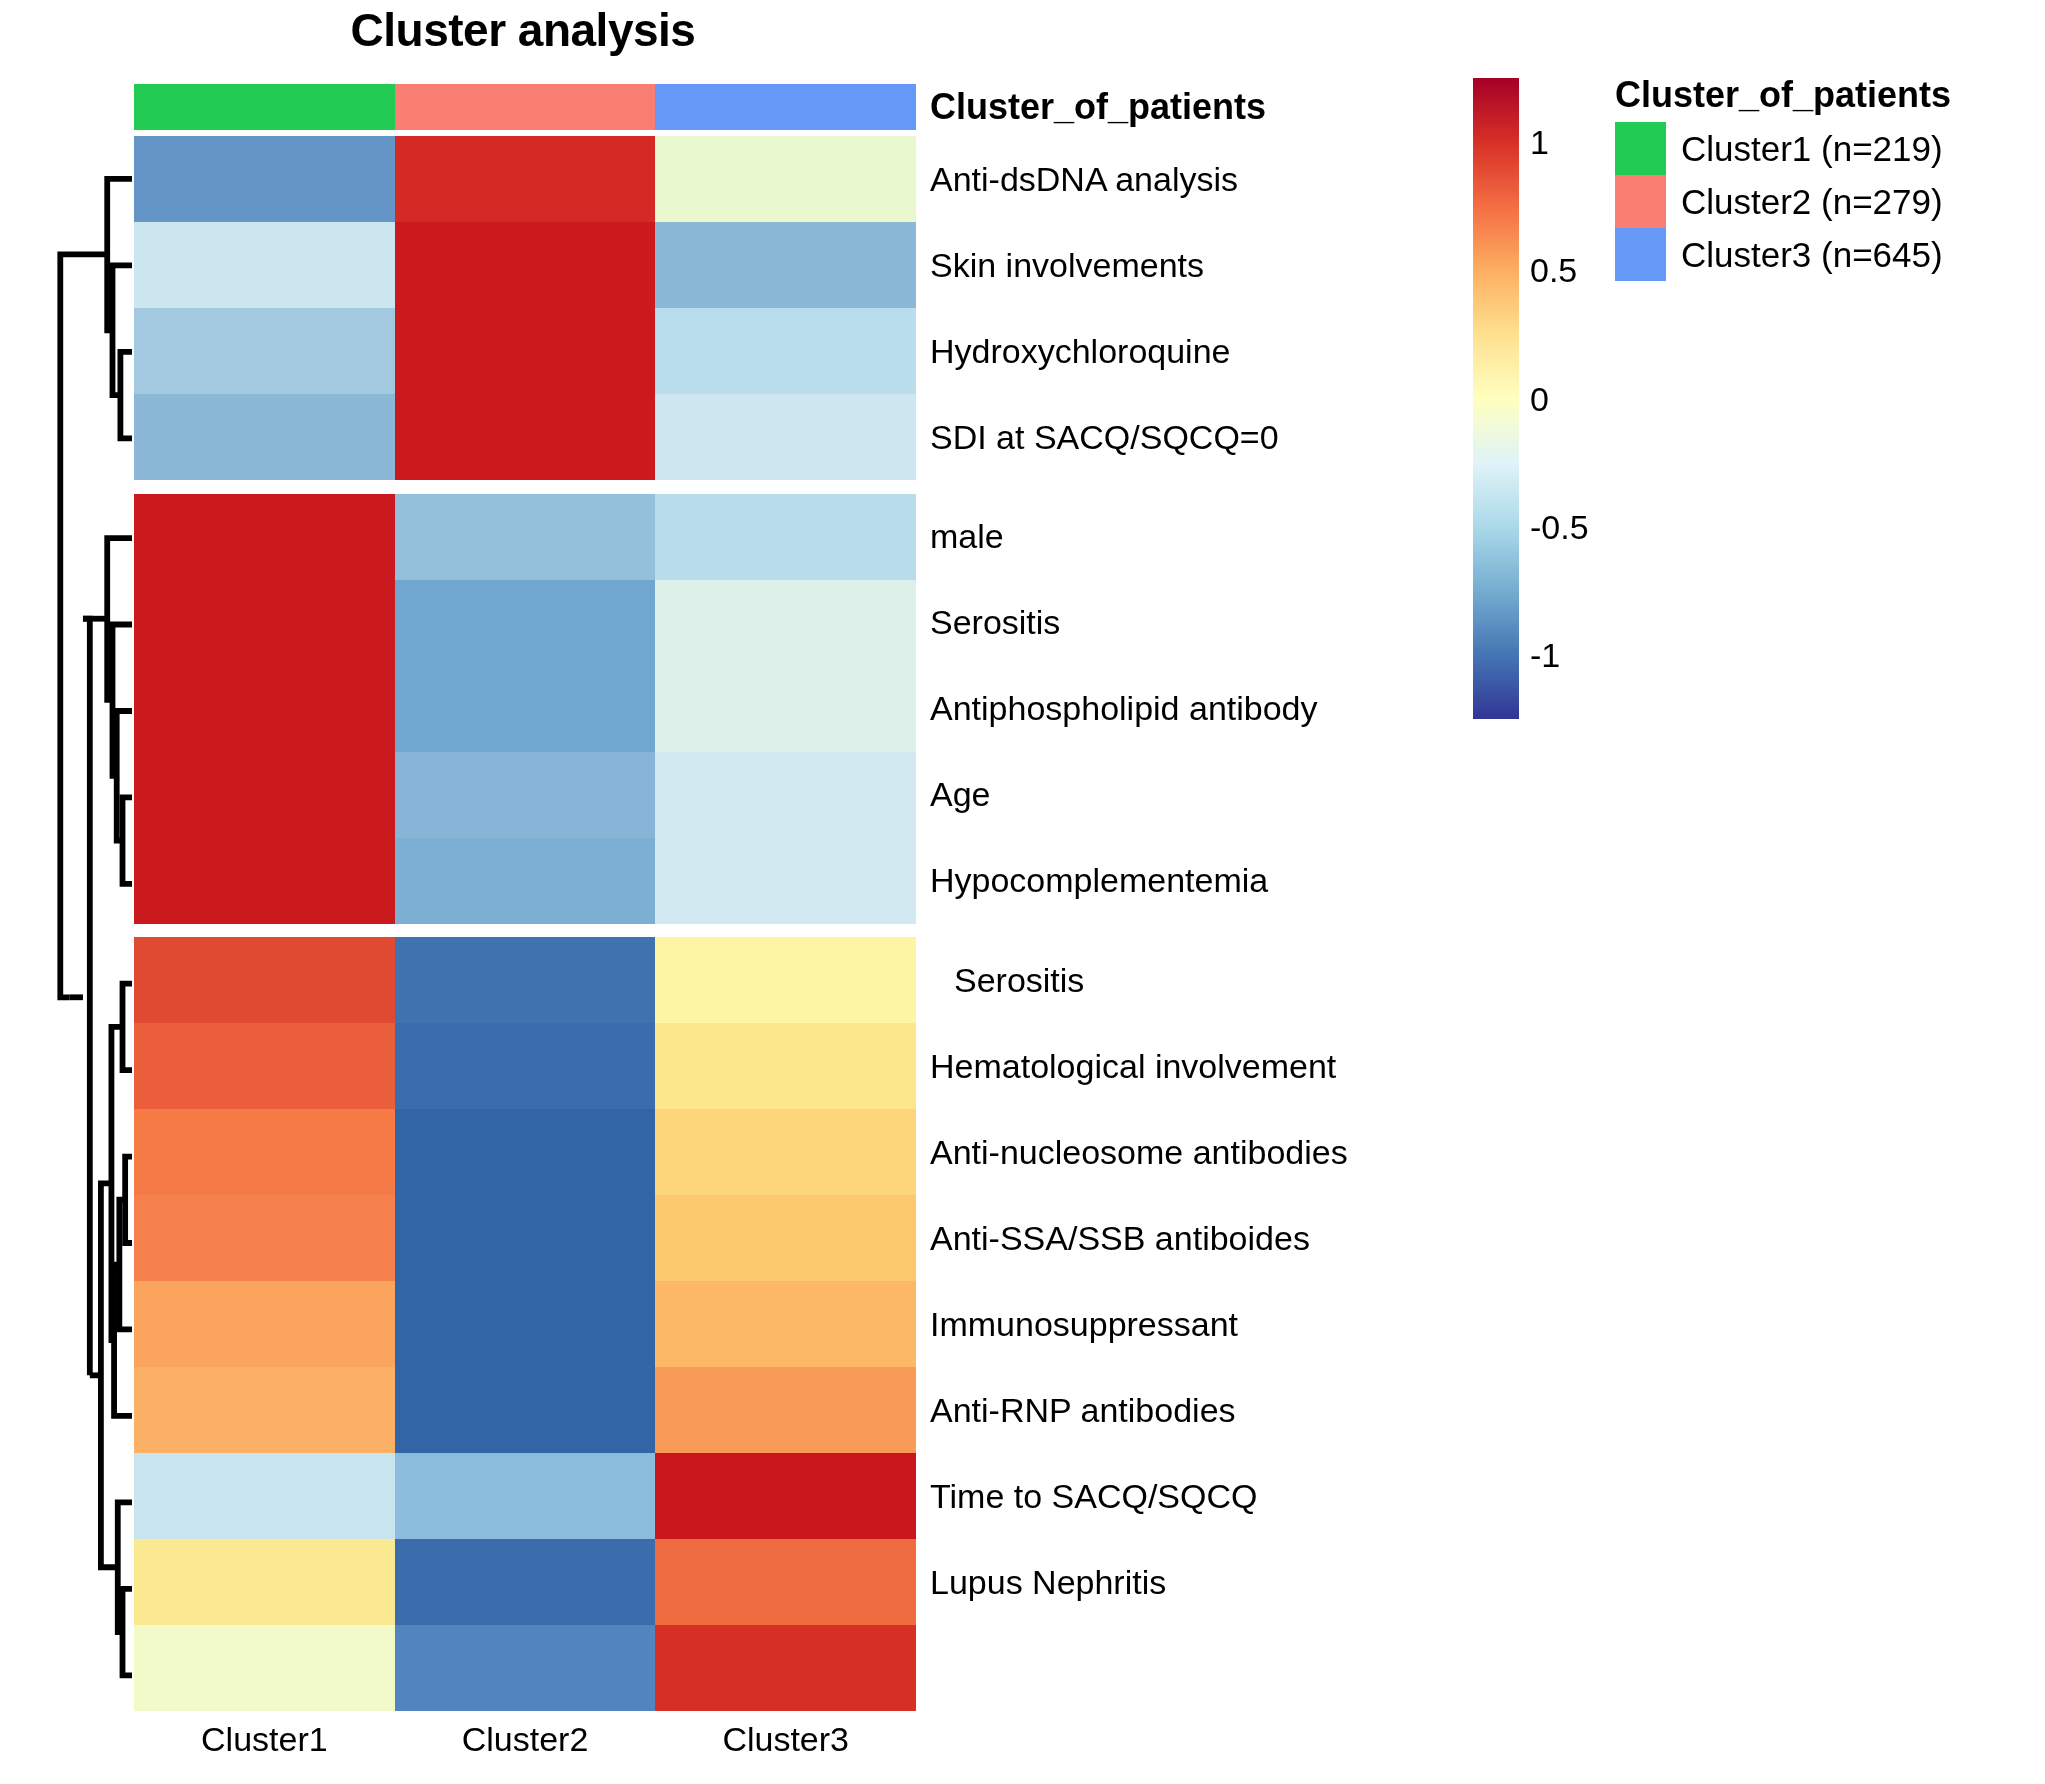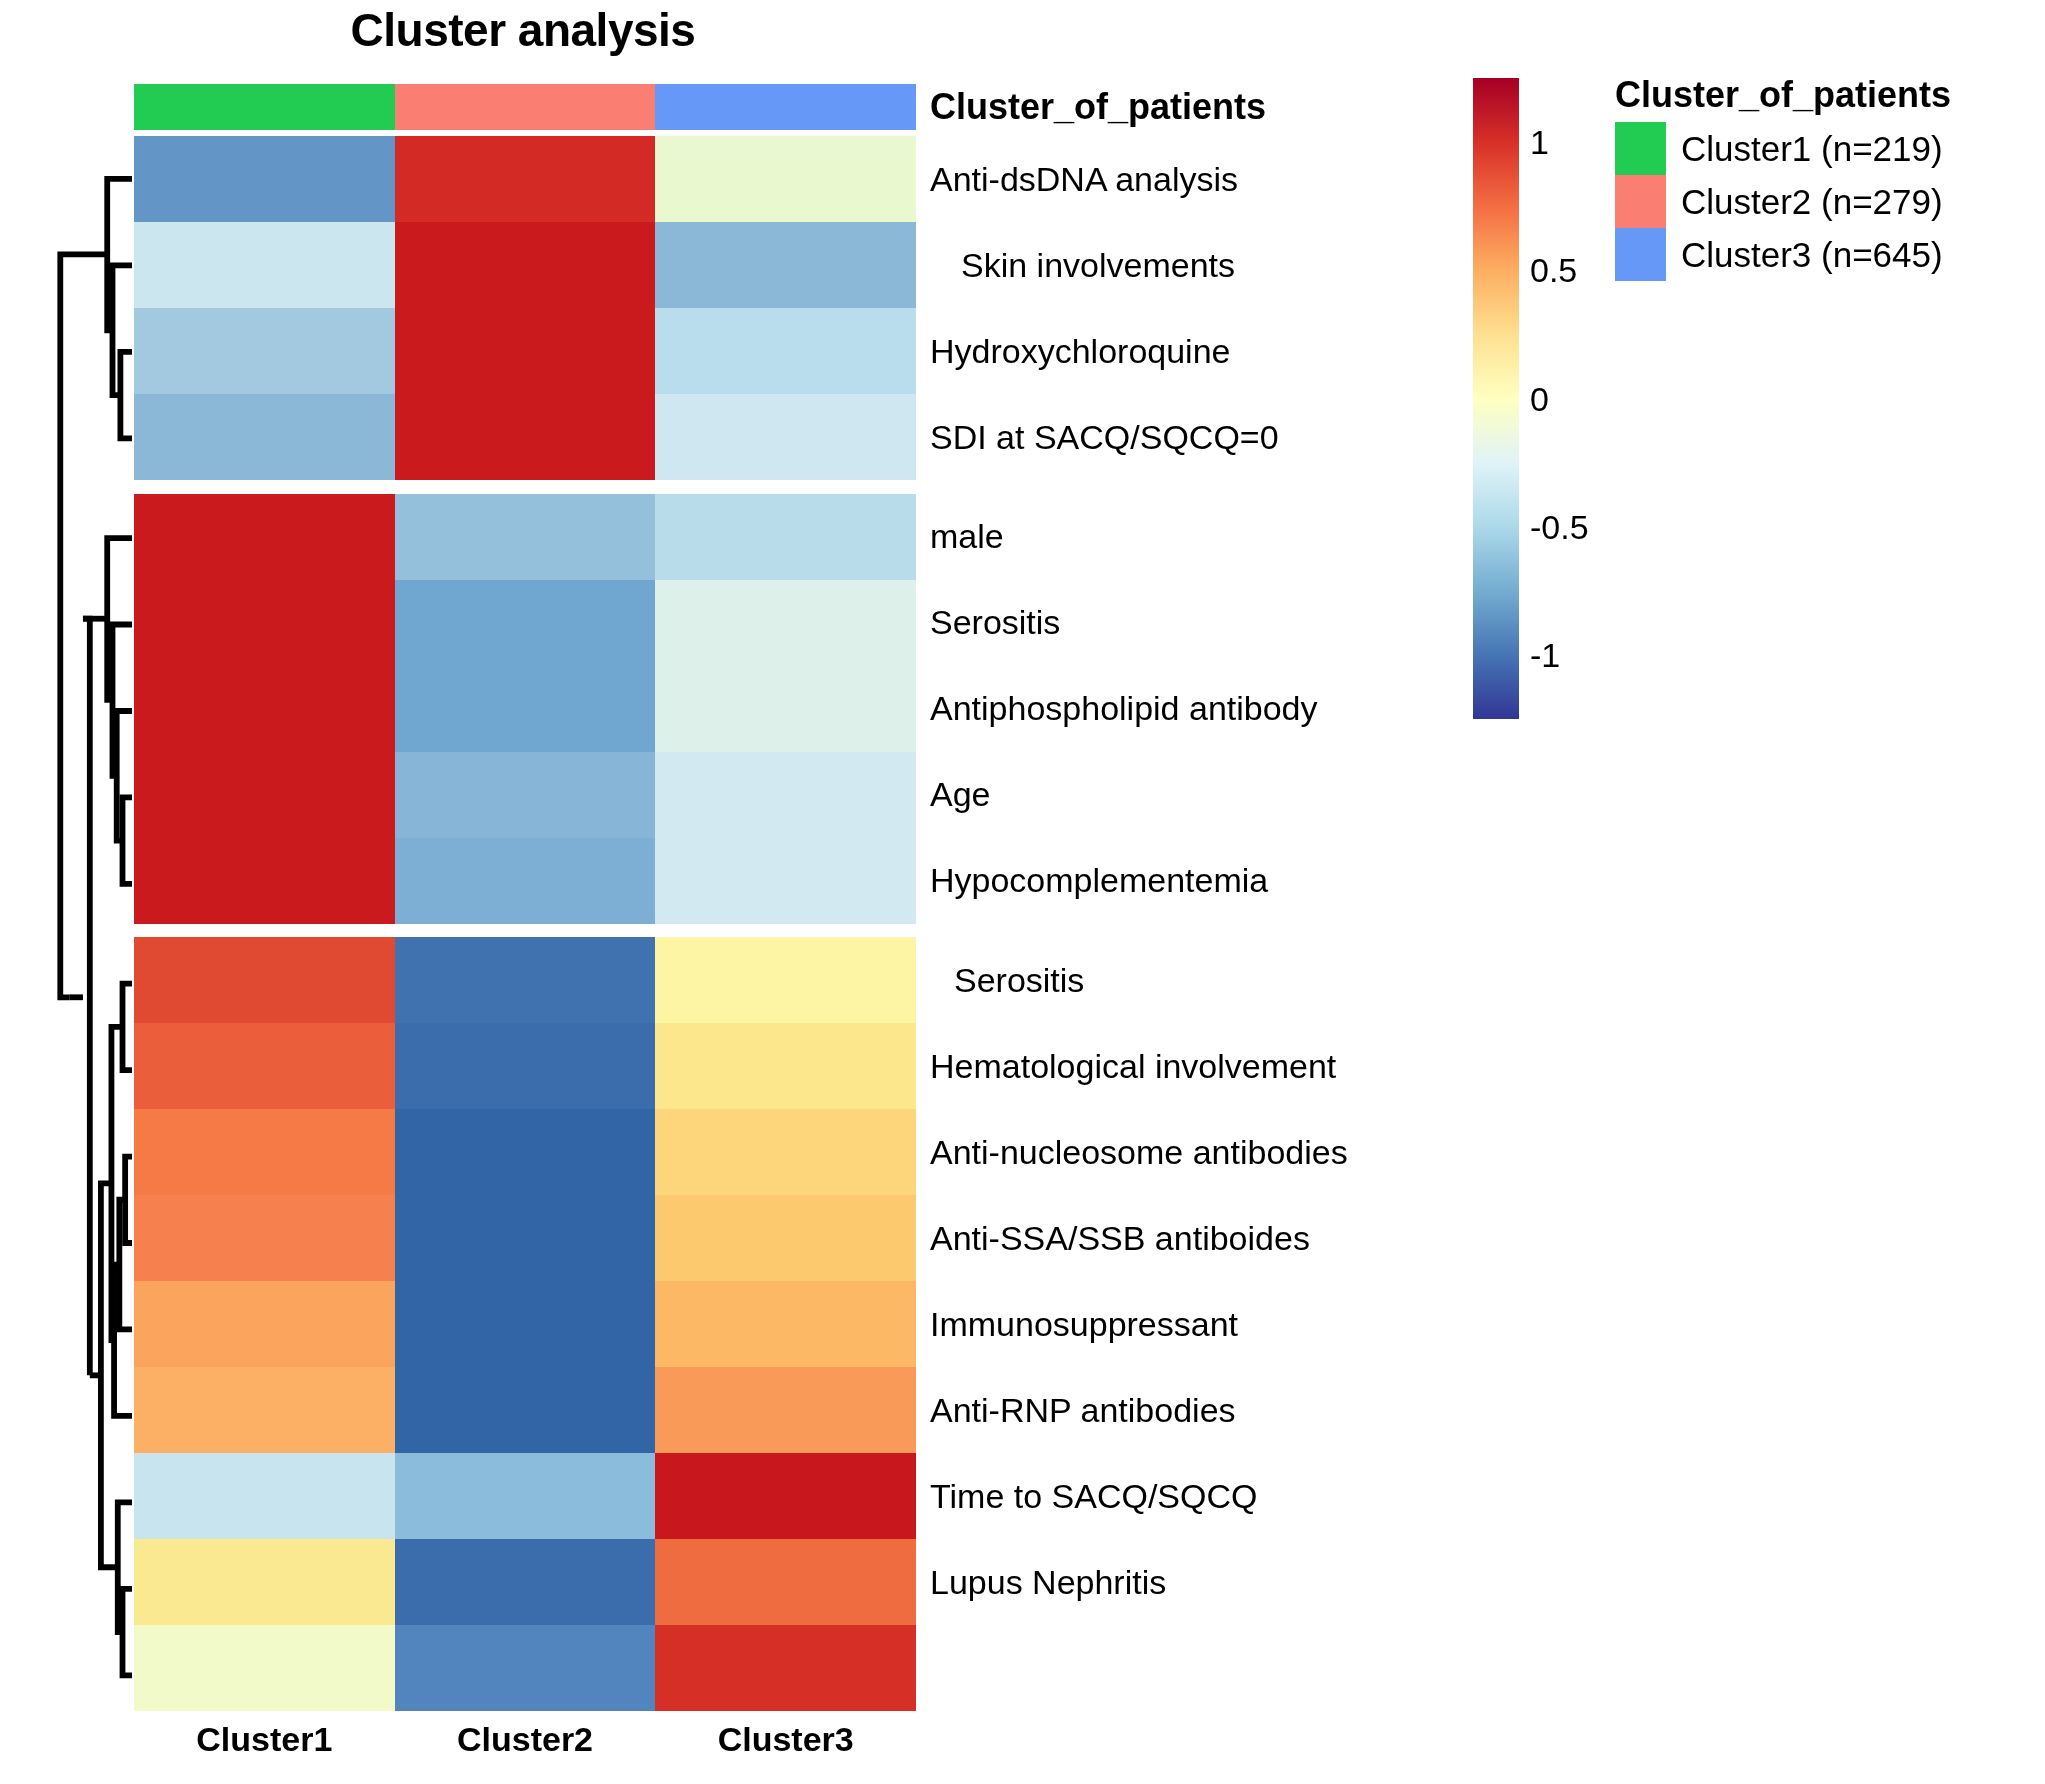--- a/index.html
+++ b/index.html
@@ -86,21 +86,20 @@
     left: 134px; top: 1720px;
     width: 782px; height: 58px;
     display: flex;
   }
   .cl-cell {
     flex: 1 1 0;
     text-align: center;
     font-size: 34px;
     color: #000;
     white-space: nowrap;
-    font-weight: bold;
   }
 
   
   #colorbar-wrap {
     position: absolute;
     left: 1473px; top: 78px;
     width: 158px; height: 641px;
   }
   #colorbar {
     position: absolute; left: 0; top: 0;
@@ -292,21 +291,21 @@
           <div class="hm-cell" title="Lupus Nephritis / Cluster1 = 0.12" style="background: rgb(242, 250, 202);"></div>
           <div class="hm-cell" title="Lupus Nephritis / Cluster2 = -0.82" style="background: rgb(82, 133, 189);"></div>
           <div class="hm-cell" title="Lupus Nephritis / Cluster3 = 1.02" style="background: rgb(213, 47, 38);"></div>
         </div>
       </div>
     </div>
 
   <div id="rowlabels">
       <div class="rl-group">
         <div class="rl-row" style="height: 86px;">Anti-dsDNA analysis</div>
-        <div class="rl-row" style="height: 86px; margin-left: 31px;">Skin involvements</div>
+        <div class="rl-row" style="height: 86px;">Skin involvements</div>
         <div class="rl-row" style="height: 86px;">Hydroxychloroquine</div>
         <div class="rl-row" style="height: 86px;">SDI at SACQ/SQCQ=0</div>
       </div>
       <div class="rl-gap"></div>
       <div class="rl-group">
         <div class="rl-row" style="height: 86px;">male</div>
         <div class="rl-row" style="height: 86px;">Serositis</div>
         <div class="rl-row" style="height: 86px;">Antiphospholipid antibody</div>
         <div class="rl-row" style="height: 86px;">Age</div>
         <div class="rl-row" style="height: 86px;">Hypocomplementemia</div>

